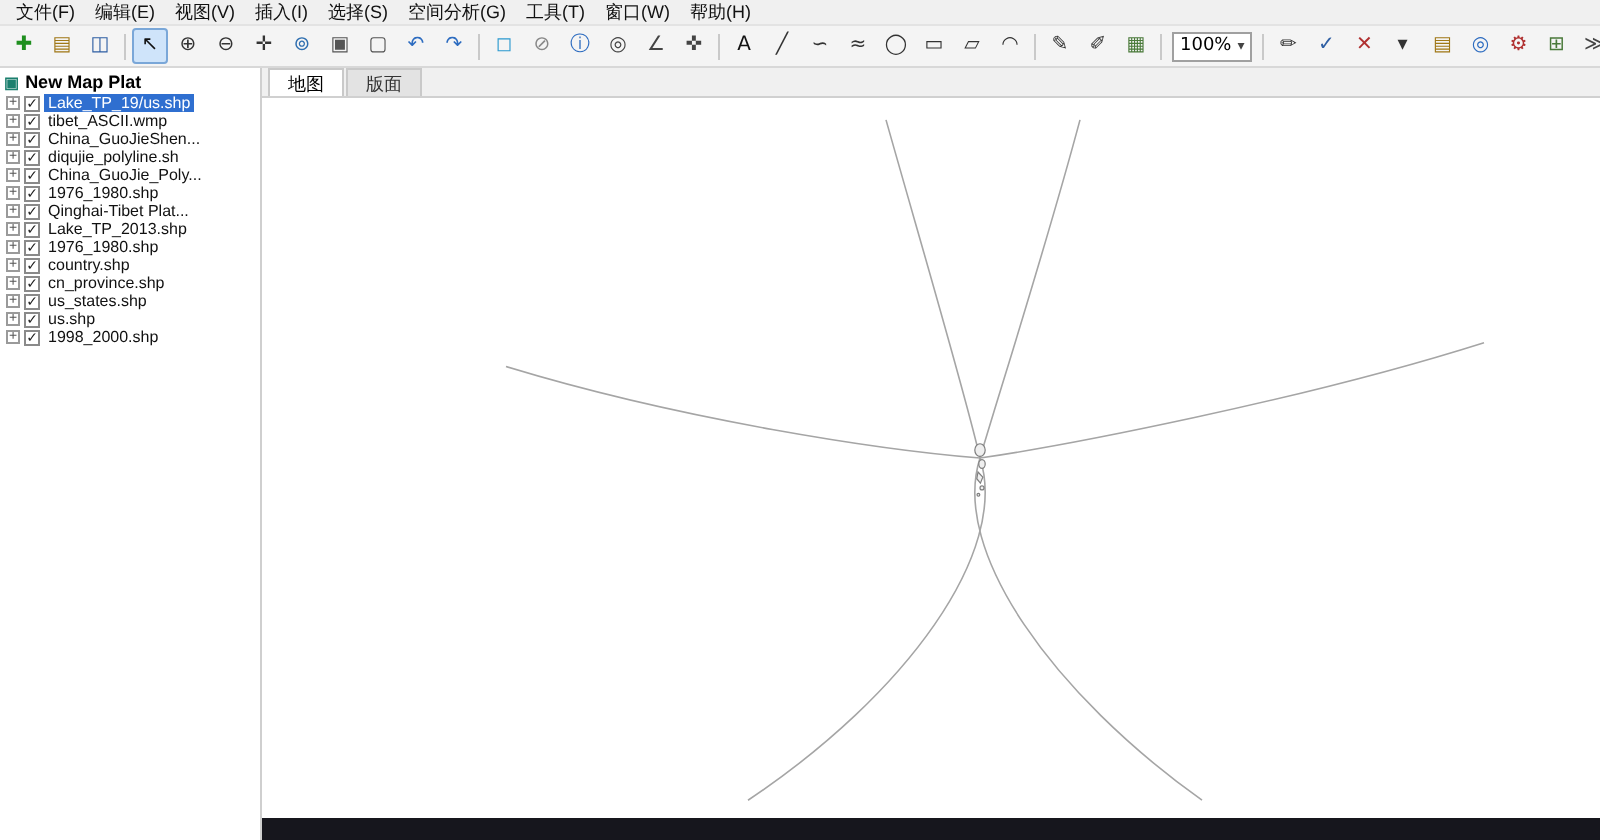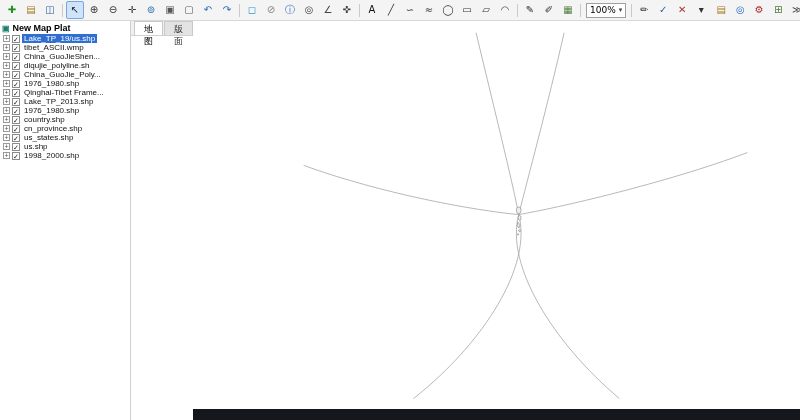--- a/index.html
+++ b/index.html
@@ -54,41 +54,52 @@
     font-size:7px;line-height:5px;text-align:center;color:#555;box-sizing:border-box;
   }
   .checkbox{
     width:8px;height:8px;flex:0 0 8px;border:1px solid #8a8a8a;background:#fff;
     font-size:7px;line-height:7px;text-align:center;color:#222;box-sizing:border-box;
   }
   .toc-item .label{padding:0 2px;color:#111;}
   .toc-item.selected .label{background:#2f6fd0;color:#fff;}
 
   
-  .main{flex:1 1 auto;display:flex;flex-direction:row;min-width:0;position:relative;background:#fff;}
+  .main{flex:1 1 auto;display:flex;flex-direction:column;min-width:0;position:relative;background:#fff;}
   .tabstrip{
     height:14px;flex:0 0 14px;background:#f0f0f0;border-bottom:1px solid #d0d0d0;
     display:flex;align-items:flex-end;padding-left:3px;gap:1px;font-size:9px;
   }
   .tab{
     padding:1px 9px 0 9px;background:#e3e3e3;border:1px solid #c9c9c9;border-bottom:none;
     color:#333;height:12px;line-height:12px;
   }
   .tab.active{background:#ffffff;color:#000;}
   .canvas{flex:1 1 auto;position:relative;background:#ffffff;min-height:0;}
   .canvas svg{position:absolute;left:0;top:0;width:100%;height:100%;}
   .taskbar{
     position:absolute;left:0;right:0;bottom:0;height:11px;background:#16161d;
   }
 </style>
 </head>
 <body>
 
 <div class="window">
 
+  <div class="menubar">
+      <span class="menu-item">文件(F)</span>
+      <span class="menu-item">编辑(E)</span>
+      <span class="menu-item">视图(V)</span>
+      <span class="menu-item">插入(I)</span>
+      <span class="menu-item">选择(S)</span>
+      <span class="menu-item">空间分析(G)</span>
+      <span class="menu-item">工具(T)</span>
+      <span class="menu-item">窗口(W)</span>
+      <span class="menu-item">帮助(H)</span>
+    </div>
 
   <div class="toolbar">
       <span class="tbtn">
         <span style="color: rgb(31, 143, 31);">✚</span>
       </span>
       <span class="tbtn">
         <span style="color: rgb(160, 120, 24);">▤</span>
       </span>
       <span class="tbtn">
         <span style="color: rgb(47, 95, 163);">◫</span>
@@ -245,21 +256,21 @@
             <span class="label">China_GuoJie_Poly...</span>
           </div>
           <div class="toc-item">
             <span class="expander">+</span>
             <span class="checkbox">✓</span>
             <span class="label">1976_1980.shp</span>
           </div>
           <div class="toc-item">
             <span class="expander">+</span>
             <span class="checkbox">✓</span>
-            <span class="label">Qinghai-Tibet Frame...</span>
+            <span class="label">Qinghai-Tibet Plat...</span>
           </div>
           <div class="toc-item">
             <span class="expander">+</span>
             <span class="checkbox">✓</span>
             <span class="label">Lake_TP_2013.shp</span>
           </div>
           <div class="toc-item">
             <span class="expander">+</span>
             <span class="checkbox">✓</span>
             <span class="label">1976_1980.shp</span>

